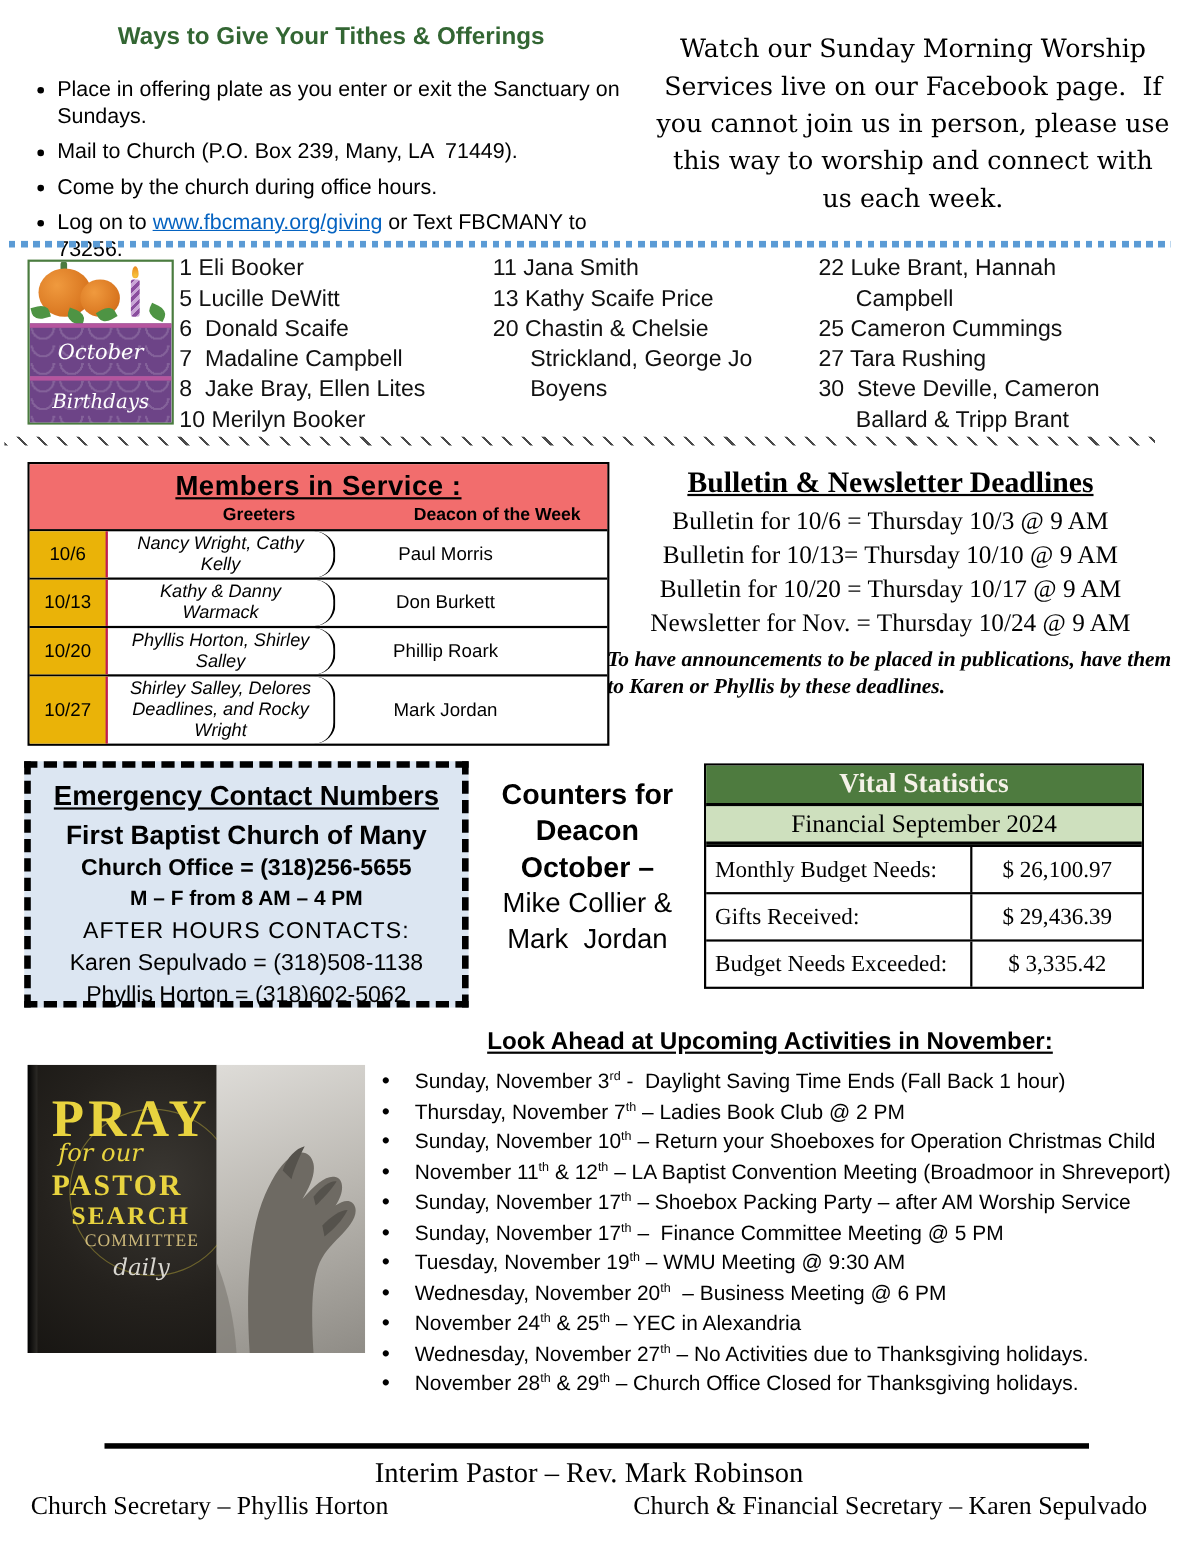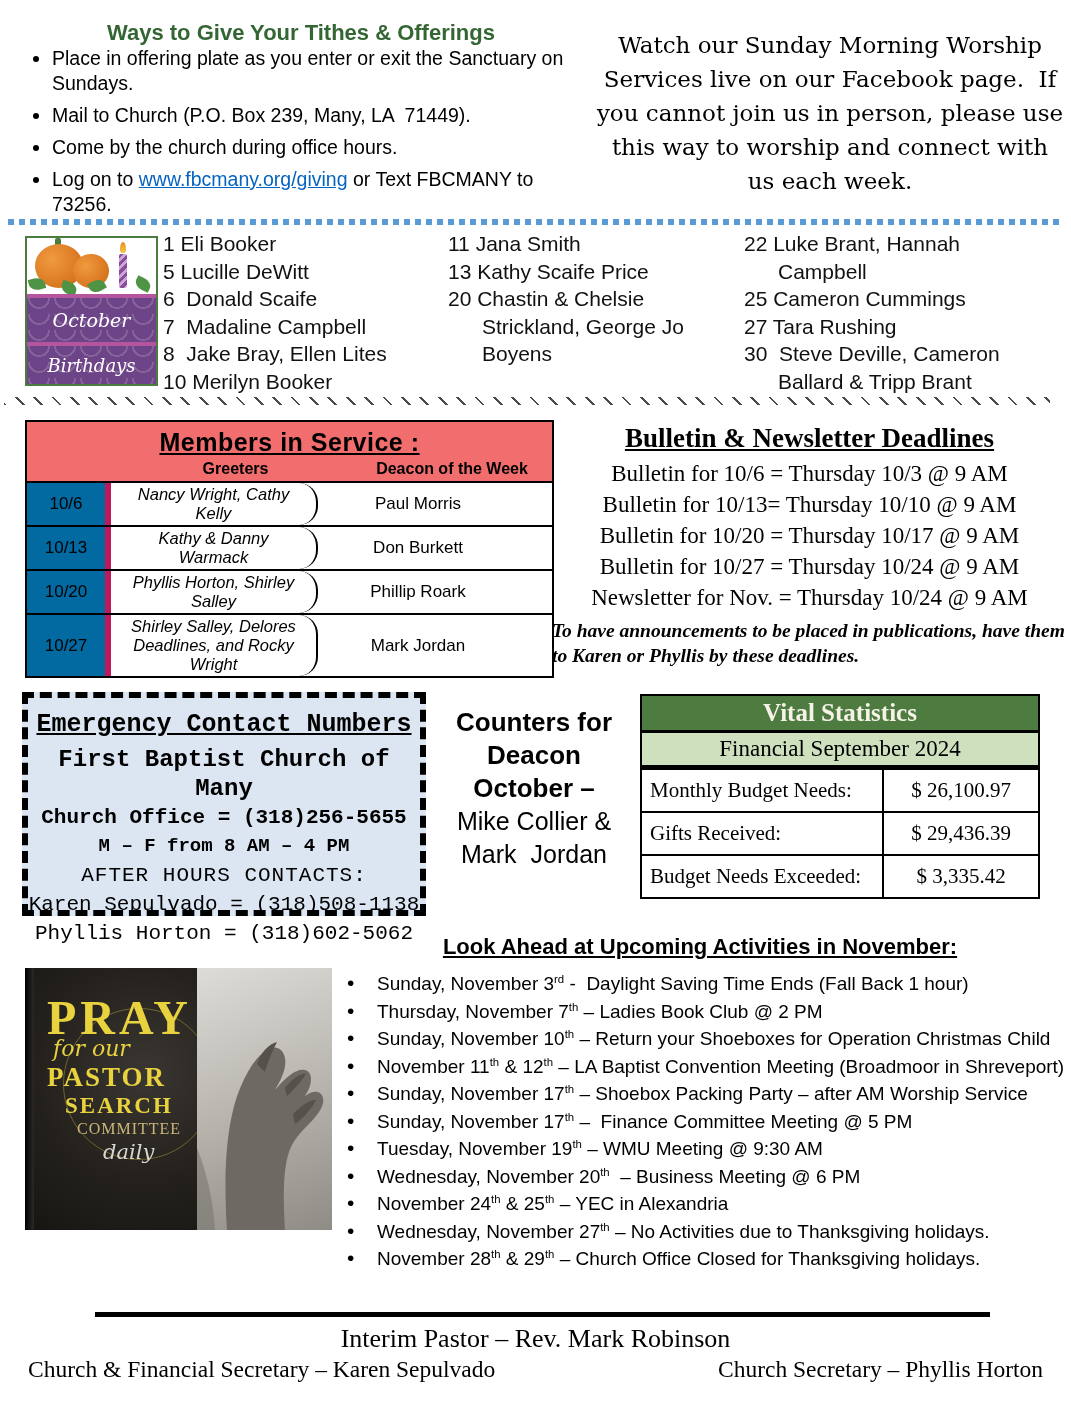--- a/index.html
+++ b/index.html
@@ -1,21 +1,21 @@
 <!DOCTYPE html>
 <html><head>
 <meta charset="utf-8">
 <style>
   html,body{margin:0;padding:0;background:#fff;}
   body{width:1071px;height:1403px;position:relative;font-family:"Liberation Sans",sans-serif;color:#000;overflow:hidden;}
   sup{font-size:0.6em;line-height:0;}
 
   
   .giving{position:absolute;left:20px;top:20px;width:562px;}
-  .giving-title{color:#336633;font-weight:bold;font-size:22px;text-align:center;margin:0 0 0 0;}
+  .giving-title{color:#336633;font-weight:bold;font-size:22px;text-align:center;margin:0 0 23px 0;}
   .giving ul{margin:0;padding-left:32px;}
   .giving li{font-size:19.5px;line-height:25px;margin-bottom:7px;white-space:pre-wrap;}
   .giving a{color:#0563C1;text-decoration:underline;cursor:pointer;}
 
   
   .fbnote{position:absolute;left:596px;top:28px;width:468px;text-align:center;
           font-family:"DejaVu Serif",serif;font-size:23px;line-height:34px;font-weight:500;white-space:pre-wrap;}
 
   
   .sep-dotted{position:absolute;left:8px;top:219px;width:1056px;height:6px;
@@ -53,35 +53,35 @@
   
   .mis{position:absolute;left:25px;top:420px;width:525px;border:2px solid #000;box-sizing:content-box;}
   .mis-header{background:#F26D6D;padding:6px 0 3px 0;}
   .mis-title{text-align:center;font-weight:bold;font-size:25px;text-decoration:underline;letter-spacing:.5px;}
   .mis-cols{display:flex;font-weight:bold;font-size:16px;margin-top:3px;}
   .mis-cols .sp{width:92px;}
   .mis-cols .g{width:233px;text-align:center;}
   .mis-cols .d{width:200px;text-align:center;}
   .mis-row{display:flex;border-top:2px solid #000;}
   .mis-row>div{display:flex;align-items:center;justify-content:center;text-align:center;box-sizing:border-box;}
-  .c-date{width:84px;background:#0369a1;border-right:6px solid #be185d;font-size:17px;}
+  .c-date{width:71px;background:#eab308;border-right:2px solid #be185d;font-size:17px;}
   .c-gr{width:207px;border-right:2px solid #000;font-style:italic;font-size:16.5px;line-height:19px;padding:2px 18px;border-radius:19px;}
   .c-dc{width:200px;font-size:17px;}
   .mis-row.r{min-height:40px;}
   .mis-row.r4{min-height:56px;}
 
   
   .deadlines{position:absolute;left:552px;top:423px;width:515px;font-family:"Liberation Serif",serif;}
   .dl-title{text-align:center;font-size:27px;font-weight:bold;text-decoration:underline;margin-bottom:4px;}
   .dl-line{text-align:center;font-size:23px;line-height:31px;white-space:pre-wrap;}
   .dl-note{margin-top:5px;font-size:19.5px;line-height:25px;font-weight:bold;font-style:italic;}
 
   
   .embox{position:absolute;left:22px;top:692px;width:404px;height:224px;box-sizing:border-box;
-      background:#DCE6F2;border:6px dashed #000;padding-top:12px;font-family:Liberation Mono, monospace;text-align:center;}
+      background:#DCE6F2;border:6px dashed #000;padding-top:12px;font-family:Liberation Sans, sans-serif;text-align:center;}
   .em-title{font-size:25px;font-weight:bold;text-decoration:underline;margin-bottom:6px;}
   .em-line{line-height:29px;}
   .em-line.l1{font-size:24px;font-weight:bold;}
   .em-line.l2{font-size:21px;font-weight:bold;}
   .em-line.l3{font-size:19px;font-weight:bold;}
   .em-line.l4{font-size:21px;letter-spacing:1px;}
   .em-line.l5,.em-line.l6{font-size:21px;}
 
   
   .counters{position:absolute;left:436px;top:706px;width:196px;text-align:center;}
@@ -211,21 +211,20 @@
     <div class="c-gr">Shirley Salley, Delores Deadlines, and Rocky Wright</div>
     <div class="c-dc">Mark Jordan</div>
   </div>
 </div>
 
 <div class="deadlines">
   <div class="dl-title">Bulletin &amp; Newsletter Deadlines</div>
   <div class="dl-line">Bulletin for 10/6 = Thursday 10/3 @ 9 AM</div>
   <div class="dl-line">Bulletin for 10/13= Thursday 10/10 @ 9 AM</div>
   <div class="dl-line">Bulletin for 10/20 = Thursday 10/17 @ 9 AM</div>
-  <div class="dl-line">Bulletin for 10/27 = Thursday 10/24 @ 9 AM</div>
   <div class="dl-line">Newsletter for Nov. = Thursday 10/24 @ 9 AM</div>
   <div class="dl-note">To have announcements to be placed in publications, have them to Karen or Phyllis by these deadlines.</div>
 </div>
 
 <div class="embox">
   <div class="em-title">Emergency Contact Numbers</div>
   <div class="em-line l1">First Baptist Church of Many</div>
   <div class="em-line l2">Church Office = (318)256-5655</div>
   <div class="em-line l3">M – F from 8 AM – 4 PM</div>
   <div class="em-line l4">AFTER HOURS CONTACTS:</div>
@@ -292,15 +291,15 @@
       <path d="M88 120 C 96 110 104 105 109 106 C 104 114 96 122 90 128 Z" fill="#55524c"></path>
       <path d="M96 146 C 104 138 112 132 119 132 C 114 142 106 150 98 156 Z" fill="#55524c"></path>
       <path d="M0 262 L0 180 C 8 200 16 228 18 262 Z" fill="#7a766f" opacity="0.6"></path>
     </svg>
   </div>
 </div>
 
 <div class="foot-line"></div>
 <div class="foot-1">Interim Pastor – Rev. Mark Robinson</div>
 <div class="foot-2">
+  <span>Church Secretary – Phyllis Horton</span>
   <span>Church &amp; Financial Secretary – Karen Sepulvado</span>
-  <span>Church Secretary – Phyllis Horton</span>
 </div>
 
 </body></html>

